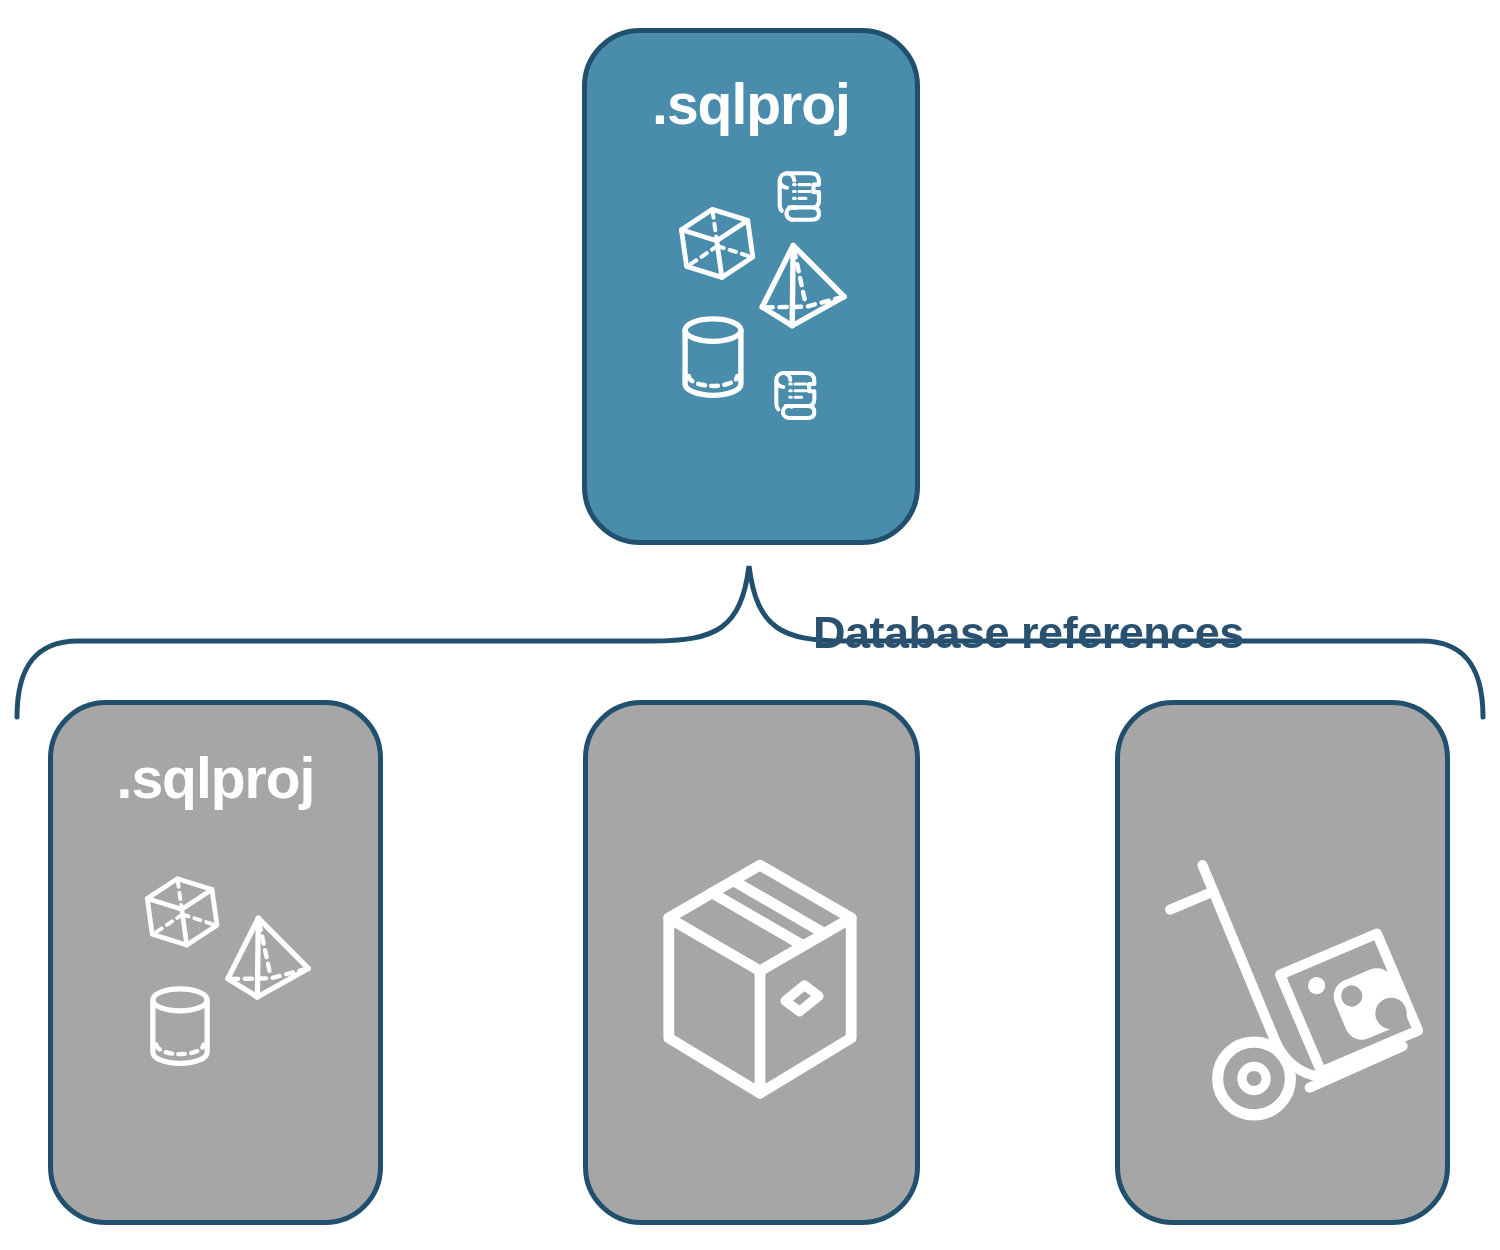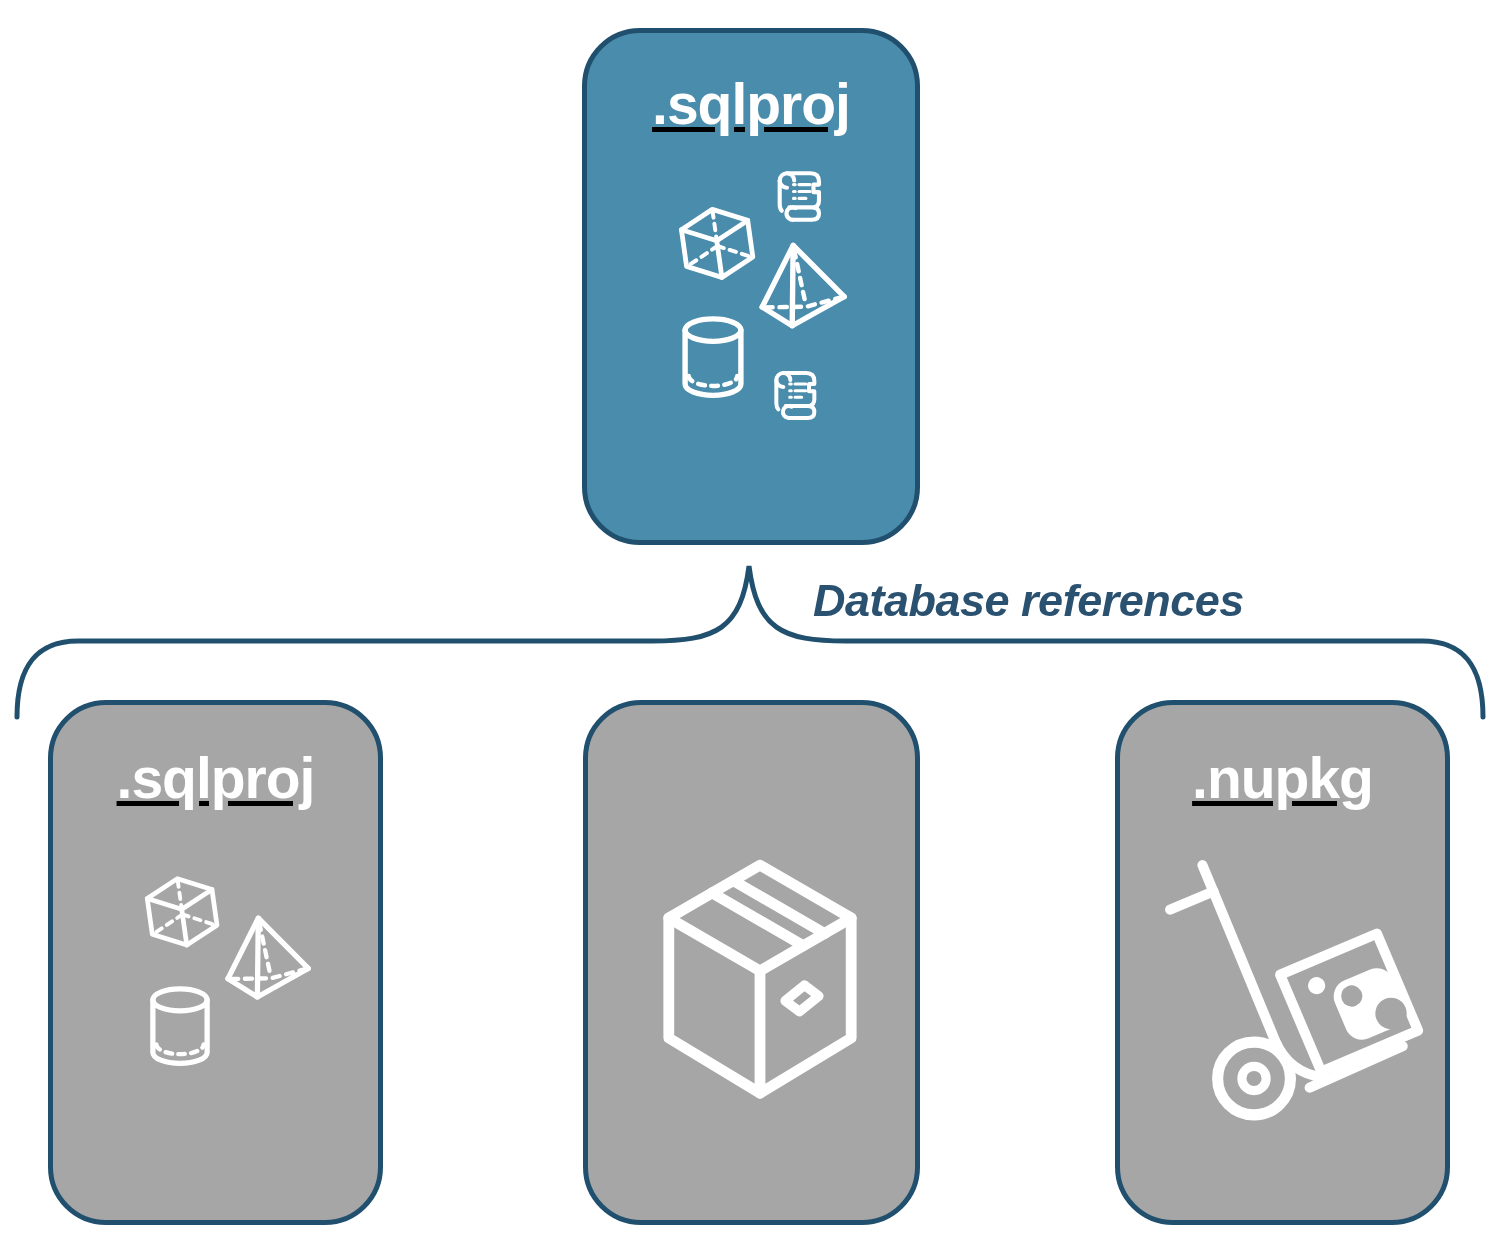--- a/index.html
+++ b/index.html
@@ -8,21 +8,21 @@
     --stroke_navy:#21506F;
     --label_navy:#2B5170;
     --icon_white:#FFFFFF;
   }
   *{box-sizing:border-box;margin:0;padding:0}
   body{background:#fff;font-family:"Liberation Sans", sans-serif;}
   .canvas{
     position:relative;width:1500px;height:1250px;background:#fff;overflow:hidden;
   }
   .node{
-    position:absolute;border:5px solid var(--stroke_navy);border-radius:58px;text-decoration:underline;
+    position:absolute;border:5px solid var(--stroke_navy);border-radius:58px;
   }
   .node-root{
     left:582px;top:28px;width:338px;height:517px;background:var(--accent_blue);
   }
   .node-child{
     top:700px;height:525px;background:var(--node_gray);
   }
   .node-c1{left:48px;width:335px}
   .node-c2{left:583px;width:337px}
   .node-c3{left:1115px;width:335px}
@@ -45,22 +45,22 @@
   .c1-cyl{left:92px;top:278px;width:70px;height:88px}
   
   .c2-package{left:52px;top:140px;width:240px;height:278px}
   
   .c3-nuget{left:42px;top:152px;width:268px;height:268px}
   .brace{
     position:absolute;left:0;top:0;width:1500px;height:1250px;pointer-events:none;
   }
   .brace path{fill:none;stroke:var(--stroke_navy);stroke-width:5;stroke-linecap:round}
   .edge-label{
-    position:absolute;left:813px;top:575px;font-size:45px;font-weight:700;
-    color:var(--label_navy);letter-spacing:-0.5px;white-space:nowrap;font-style:italic;
+    position:absolute;left:813px;top:607px;font-size:45px;font-weight:700;
+    color:var(--label_navy);letter-spacing:-0.5px;white-space:nowrap;
   }
 </style>
 </head>
 <body>
 
 <svg width="0" height="0" style="position:absolute" aria-hidden="true">
   <defs>
     <symbol id="sym-cube" viewBox="0 0 100 100">
       <g fill="none" stroke="currentColor" stroke-width="5.5" stroke-linejoin="round" stroke-linecap="round">
         <path d="M12 30 L50 12 L88 30 L50 48 Z"></path>
@@ -176,19 +176,18 @@
       </svg>
   </div>
 
   <div class="node node-child node-c2">
     <svg class="ic c2-package">
         <use href="#sym-package"></use>
       </svg>
   </div>
 
   <div class="node node-child node-c3">
-    <div class="node-title">.nupkg</div>
     <svg class="ic c3-nuget">
         <use href="#sym-nuget"></use>
       </svg>
   </div>
 
 </div>
 
 </body></html>

